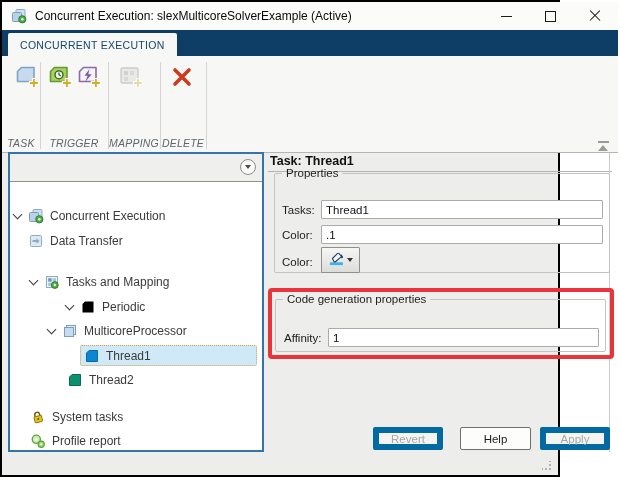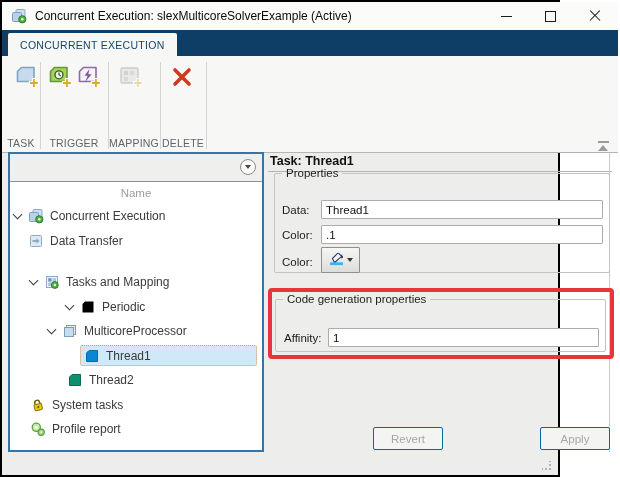--- a/index.html
+++ b/index.html
@@ -18,21 +18,21 @@
   .glyph-close:before,.glyph-close:after{content:"";position:absolute;left:-1px;top:5px;width:14px;height:1.4px;background:#1a1a1a;}
   .glyph-close:before{transform:rotate(45deg);} .glyph-close:after{transform:rotate(-45deg);}
   
   .ribbon{position:absolute;left:0;top:28px;width:616px;height:26px;background:#0e3e66;}
   .ribbon-tab{position:absolute;left:6px;top:3px;height:23px;padding:0 12px;background:#f7f7f5;
       border-radius:2px 2px 0 0;display:flex;align-items:center;font-size:10.5px;letter-spacing:.3px;color:#17446e;}
   
   .toolbar{position:absolute;left:0;top:54px;width:616px;height:96px;background:#f7f7f5;}
   .tb-sep{position:absolute;top:6px;bottom:3px;width:1px;background:#d4d4d2;}
   .tbtn{position:absolute;top:8px;width:30px;height:30px;display:flex;align-items:center;justify-content:center;}
-  .tb-label{position:absolute;bottom:3px;font-size:10.5px;color:#5e656c;text-align:center;letter-spacing:.2px;}
+  .tb-label{position:absolute;bottom:3px;font-size:10.5px;color:#5e656c;text-align:center;letter-spacing:.2px;font-style:italic;}
   .tb-divider{position:absolute;left:0;top:150px;width:616px;height:1px;background:#b5b5b3;}
   .collapse-arrow{position:absolute;left:595px;top:138px;width:14px;height:12px;cursor:pointer;}
   .collapse-arrow .bar{position:absolute;left:1px;top:1px;width:11px;height:2px;background:#9a9a98;}
   .collapse-arrow .tri{position:absolute;left:1px;top:5px;width:0;height:0;
       border-left:5.5px solid transparent;border-right:5.5px solid transparent;border-bottom:6px solid #9a9a98;}
   
   .treepanel{position:absolute;left:6px;top:150px;width:256px;height:300px;background:#fff;
       border:2px solid #3574ab;box-sizing:border-box;}
   .filterrow{position:absolute;left:0;top:0;right:0;height:27px;background:#efefee;border-bottom:1px solid #8f8f8d;}
   .filterbtn{position:absolute;right:6px;top:5px;width:16px;height:16px;border:1px solid #8c8c8a;border-radius:50%;
@@ -63,21 +63,21 @@
   .tinput{position:absolute;height:19px;border:1px solid #ababab;background:#fff;font-size:11.5px;
       font-family:"Liberation Sans",sans-serif;color:#111;padding:0 4px;box-sizing:border-box;border-radius:1px;}
   .colorbtn{position:absolute;left:46px;top:68px;width:37px;height:24px;border:1px solid #8f8f8d;border-radius:1px;
       background:linear-gradient(#f6f6f5,#dcdcda);display:flex;align-items:center;justify-content:center;gap:2px;}
   .caret{width:0;height:0;border-left:3.5px solid transparent;border-right:3.5px solid transparent;border-top:4px solid #333;}
   .redbox{position:absolute;left:266px;top:286px;width:346px;height:71px;border:4px solid #e8343b;
       border-radius:4px;box-sizing:border-box;pointer-events:none;}
   
   .btn{position:absolute;top:425px;height:23px;font-size:11.5px;font-family:"Liberation Sans",sans-serif;
       display:flex;align-items:center;justify-content:center;border-radius:2px;box-sizing:border-box;}
-  .btn.disabled{background:#f4f4f2;border:1px solid #0369a1;color:#a7a7a5;}
+  .btn.disabled{background:#f4f4f2;border:6px solid #0369a1;color:#a7a7a5;}
   .btn.default{background:#fdfdfc;border:1px solid #6f6f6d;color:#1c1c1c;}
   .grip{position:absolute;right:7px;bottom:5px;width:9px;height:9px;
       background:
         radial-gradient(circle at 8px 8px,#b2b2b0 1.1px,transparent 1.3px),
         radial-gradient(circle at 8px 4px,#b2b2b0 1.1px,transparent 1.3px),
         radial-gradient(circle at 4px 8px,#b2b2b0 1.1px,transparent 1.3px),
         radial-gradient(circle at 8px 0px,#b2b2b0 1.1px,transparent 1.3px),
         radial-gradient(circle at 0px 8px,#b2b2b0 1.1px,transparent 1.3px);}
 </style>
 </head>
@@ -160,21 +160,20 @@
     <span class="bar"></span>
     <span class="tri"></span>
   </div>
 
   <div class="treepanel">
     <div class="filterrow">
       <div class="filterbtn">
         <span class="tri"></span>
       </div>
     </div>
-    <div class="treehdr">Name</div>
     <div id="tree-rows">
         <div class="trow" style="padding-left: 0px;">
           <span class="arrow">
             <i class="chev"></i>
           </span>
           <div class="rowbody">
             <span class="ticon">
               <svg viewBox="0 0 16 16" width="16" height="16">
                 <rect x="5" y="1.5" width="9" height="9" rx="1" fill="#cfe0f0" stroke="#8fa9c6"></rect>
                 <rect x="1.5" y="4.5" width="9" height="9" rx="1" fill="#b9d1e9" stroke="#7d9dbf"></rect>
@@ -255,21 +254,21 @@
         <div class="trow" style="padding-left: 53px;">
           <div class="rowbody">
             <span class="ticon">
               <svg viewBox="0 0 16 16" width="16" height="16">
                 <path d="M5 2.5 H13.5 V13.5 H2.5 V5 Z" fill="#0e8f6e" stroke="#0b6b52"></path>
               </svg>
             </span>
             <span class="tlabel">Thread2</span>
           </div>
         </div>
-        <div class="trow" style="padding-left: 16px;">
+        <div class="trow" style="padding-left: 16px; margin-top: 12px;">
           <div class="rowbody">
             <span class="ticon">
               <svg viewBox="0 0 16 16" width="16" height="16">
                 <g transform="rotate(-14 8 9)">
                   <path d="M5.6 7.2 V5.6 a2.4 2.4 0 0 1 4.8 0 V7.2" fill="none" stroke="#6b5c10" stroke-width="1.5"></path>
                   <rect x="4.2" y="7" width="7.6" height="6.2" rx="1.2" fill="#e7c70f" stroke="#8a7a10"></rect>
                   <circle cx="8" cy="10" r="1.1" fill="#6b5d0d"></circle>
                 </g>
               </svg>
             </span>
@@ -291,21 +290,21 @@
         </div>
       </div>
   </div>
 
   <div class="ptitle">Task: Thread1</div>
   <div class="ptitle-line"></div>
   <div class="rightline"></div>
 
   <fieldset class="fs-props">
     <legend>Properties</legend>
-    <span class="flabel" style="left:7px;top:25px">Data:</span>
+    <span class="flabel" style="left:7px;top:25px">Tasks:</span>
     <input class="tinput" style="left: 46px; top: 21px; right: 6px;" value="Thread1">
     <span class="flabel" style="left:7px;top:50px">Color:</span>
     <input class="tinput" style="left: 46px; top: 46px; right: 6px;" value=".1">
     <span class="flabel" style="left:7px;top:77px">Color:</span>
     <div class="colorbtn">
       <span><svg viewBox="0 0 17 16" width="17" height="16">
             <rect x="2" y="12.3" width="13" height="2.8" fill="#39b5e8"></rect>
             <path d="M4.5 8.5 L9.3 3.6 a1.2 1.2 0 0 1 1.7 0 l2.6 2.7 -5.8 5.2 a1.3 1.3 0 0 1 -1.9 -0.1 z" fill="#f2f5f9" stroke="#23406b" stroke-width="1.1"></path>
             <path d="M13.2 4.2 l1.6 2.1 c.7 1 .1 1.9 -.8 1.9 -.9 0 -1.5 -.9 -1.1 -1.8 z" fill="#23406b"></path>
           </svg></span>
@@ -315,16 +314,17 @@
 
   <fieldset class="fs-codegen">
     <legend>Code generation properties</legend>
     <span class="flabel" style="left:8px;top:27px">Affinity:</span>
     <input class="tinput" style="left: 52px; top: 23px; right: 6px;" value="1">
   </fieldset>
 
   <div class="redbox"></div>
 
   <div class="btn disabled" style="left:371px;width:70px" aria-disabled="true">Revert</div>
+  <div class="btn default" style="left:458px;width:71px">Help</div>
   <div class="btn disabled" style="left:538px;width:70px" aria-disabled="true">Apply</div>
 
   <div class="grip"></div>
 </div>
 
 </body></html>

